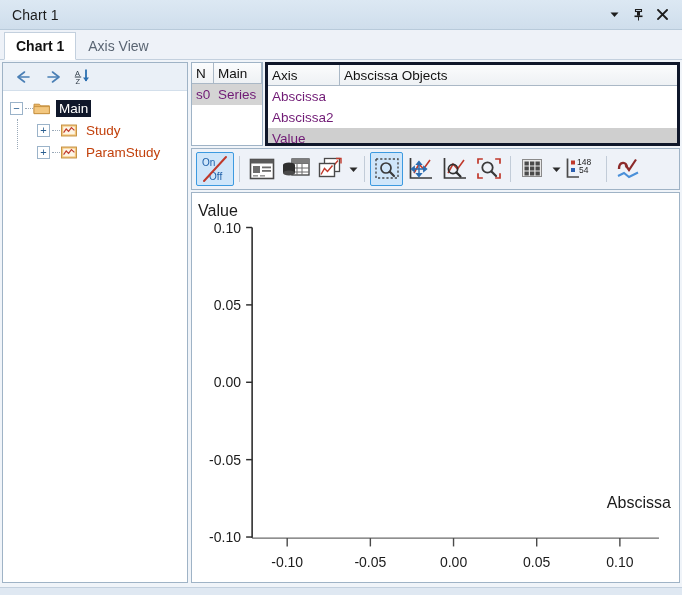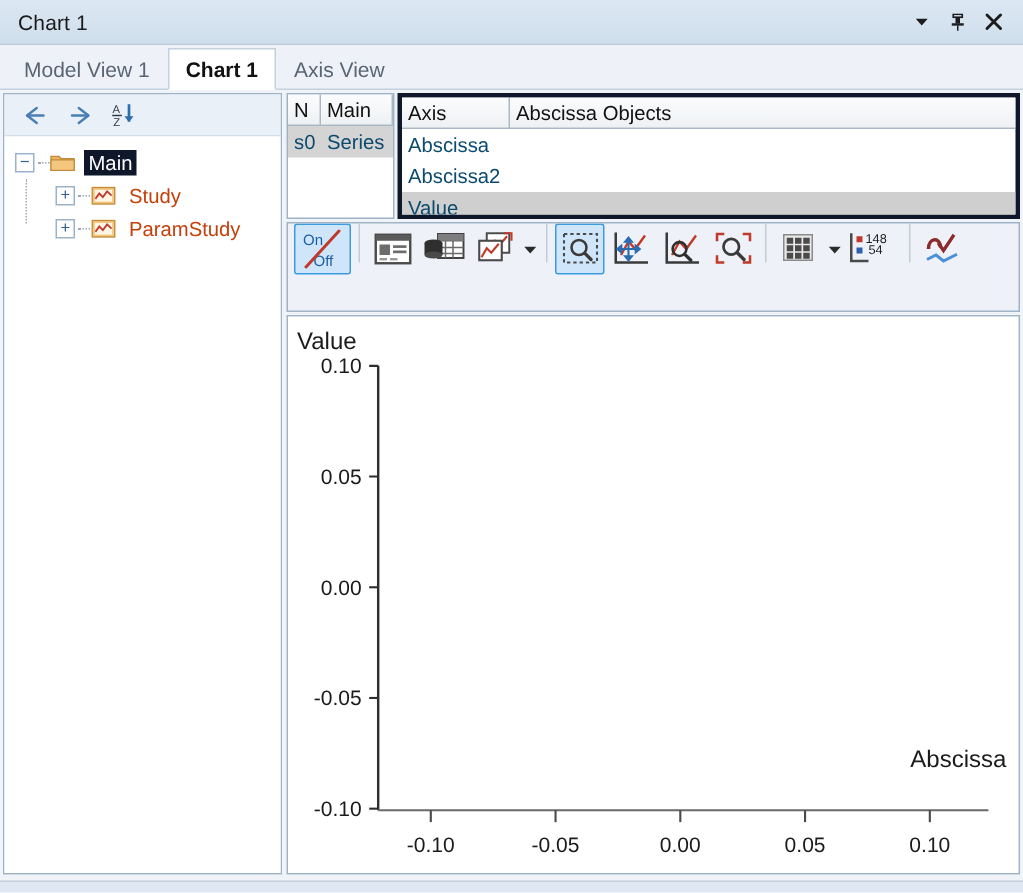--- a/index.html
+++ b/index.html
@@ -200,36 +200,36 @@
     display: flex; align-items: center;
     padding: 0 4px;
     white-space: nowrap;
     overflow: hidden;
     cursor: pointer;
   }
   .hdr.c-n { width: 22px; flex: 0 0 22px; }
   .hdr.c-title { flex: 1 1 auto; }
   .hdr.c-axis { width: 72px; flex: 0 0 72px; }
   .hdr.c-sel { flex: 1 1 auto; border-right: none; }
-  .grow { display: flex; height: 21px; flex: 0 0 auto; font-size: 13.5px; color: #0c4a6e; }
+  .grow { display: flex; height: 21px; flex: 0 0 auto; font-size: 13.5px; color: #701a75; }
   .grow.selrow { background: #cfcfcf; }
   .cell { display: flex; align-items: center; padding: 0 4px; white-space: nowrap; overflow: hidden; }
   .cell.c-n { width: 22px; flex: 0 0 22px; }
   .cell.c-title { flex: 1 1 auto; }
   .cell.c-axis { flex: 1 1 auto; }
   .srow-hl { background: #d4d4d4; }
 
   
   .charttoolbar {
-    height: 60px;
+    height: 42px;
     flex: 0 0 auto;
     background: #eef2f8;
     border: 1px solid #9fb3c6;
     display: flex;
-    align-items: flex-start;
+    align-items: center;
     padding: 0 4px;
     gap: 1px;
     margin-bottom: 2px;
     overflow: hidden;
   }
   .tbtn {
     width: 33px; height: 34px;
     display: flex; align-items: center; justify-content: center;
     border: 1px solid transparent;
     border-radius: 2px;
@@ -295,21 +295,20 @@
       </div>
       <div class="tb-btn">
         <svg width="11" height="11" viewBox="0 0 11 11" aria-hidden="true">
           <path d="M1 1 L10 10 M10 1 L1 10" stroke="#1d1d1d" stroke-width="1.9" stroke-linecap="square"></path>
         </svg>
       </div>
     </div>
   </div>
 
   <div class="tabstrip">
-    <div class="tab">Model View 1</div>
     <div class="tab active">Chart 1</div>
     <div class="tab">Axis View</div>
   </div>
 
   <div class="body">
 
     <div class="treepane">
       <div class="tree-toolbar">
         <div class="tt-btn">
           <svg width="17" height="14" viewBox="0 0 17 14" aria-hidden="true">

